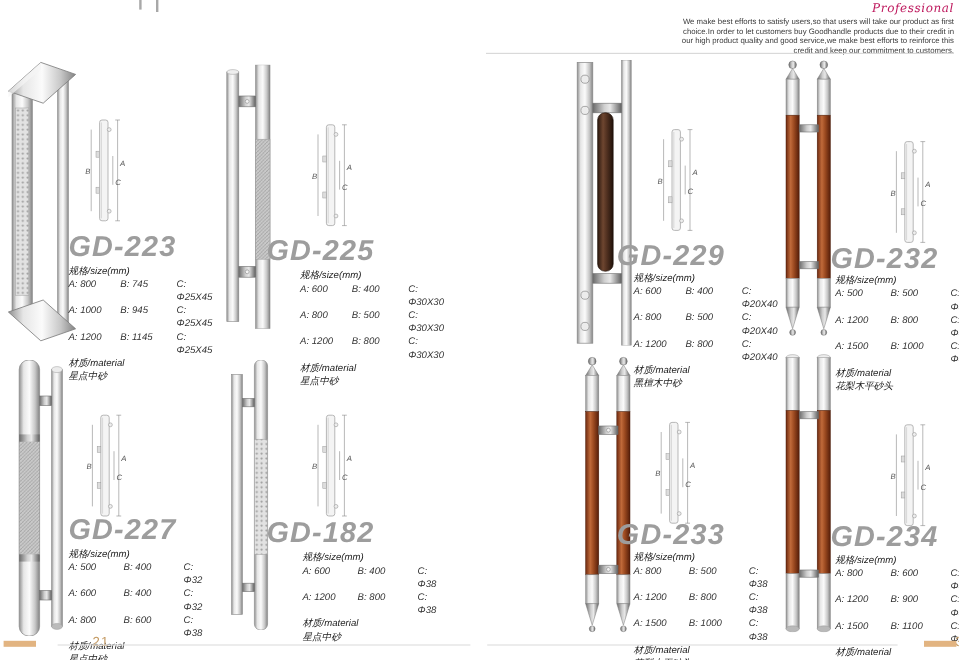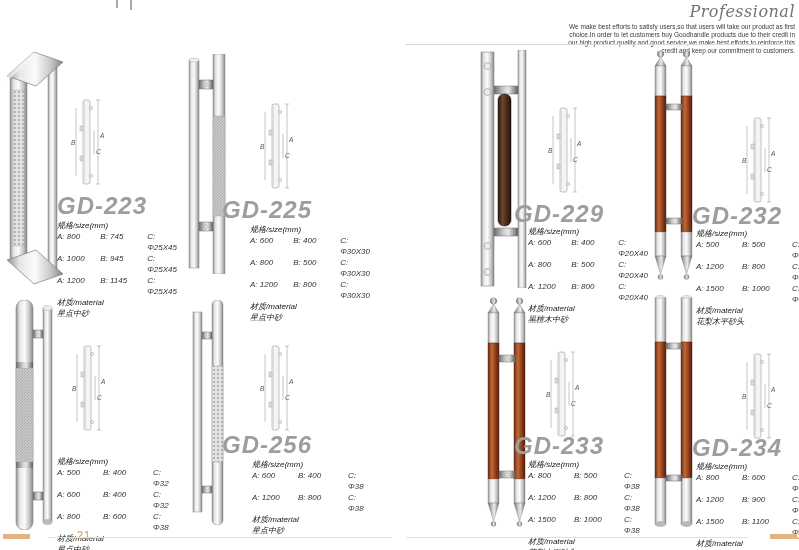--- a/index.html
+++ b/index.html
@@ -3,21 +3,21 @@
 <meta charset="utf-8">
 <style>
   html,body{margin:0;padding:0;}
   body{
     width:799px;height:550px;background:#ffffff;position:relative;overflow:hidden;
     font-family:"Liberation Sans",sans-serif;
   }
   .page{position:absolute;inset:0;}
   
   .header{position:absolute;top:2px;right:4px;width:260px;text-align:right;}
-  .brand{font-family:"DejaVu Serif",serif;font-style:italic;font-size:16px;color:#737373;letter-spacing:0.5px;}
+  .brand{font-family:"DejaVu Serif",serif;font-style:italic;font-size:10px;color:#be185d;letter-spacing:0.5px;}
   .tagline{margin-top:2px;margin-left:28px;font-size:6.5px;line-height:8px;color:#3a3a3a;text-align:right;}
   .header-rule{position:absolute;top:44px;left:405px;right:4px;border-top:1px solid #d9d9d9;height:0;}
   .tick{position:absolute;top:0;width:2px;background:#a8a8a8;}
   
   .cell{position:absolute;font-style:italic;}
   .art{position:absolute;}
   .mini-slot{position:absolute;width:34px;height:92px;}
   .ptitle{
     position:absolute;font-size:24px;font-weight:bold;color:#9d9d9d;
     letter-spacing:1px;white-space:nowrap;
@@ -329,20 +329,21 @@
     <line x1="27" y1="4" x2="27" y2="88" stroke="#888888" stroke-width="0.5"></line>
     <line x1="25" y1="4" x2="29" y2="4" stroke="#888888" stroke-width="0.5"></line>
     <line x1="25" y1="88" x2="29" y2="88" stroke="#888888" stroke-width="0.5"></line>
     <line x1="23" y1="34" x2="23" y2="58" stroke="#888888" stroke-width="0.5"></line>
     <line x1="5" y1="12" x2="5" y2="80" stroke="#888888" stroke-width="0.5"></line>
     <text x="0" y="49" font-size="6.5" fill="#555555">B</text>
     <text x="29" y="42" font-size="6.5" fill="#555555">A</text>
     <text x="25" y="58" font-size="6.5" fill="#555555">C</text>
   </svg>
 </div>
+    <div class="ptitle" style="left:49px;top:130px">GD-227</div>
     <div class="specs" style="left:49px;top:158px">
   <div class="spec-head">规格/size(mm)</div>
   <div class="spec-row">
     <span class="col-a">A: 500</span>
     <span class="col-b">B: 400</span>
     <span class="col-c">C: Φ32</span>
   </div>
   <div class="spec-row">
     <span class="col-a">A: 600</span>
     <span class="col-b">B: 400</span>
@@ -377,21 +378,21 @@
     <line x1="27" y1="4" x2="27" y2="88" stroke="#888888" stroke-width="0.5"></line>
     <line x1="25" y1="4" x2="29" y2="4" stroke="#888888" stroke-width="0.5"></line>
     <line x1="25" y1="88" x2="29" y2="88" stroke="#888888" stroke-width="0.5"></line>
     <line x1="23" y1="34" x2="23" y2="58" stroke="#888888" stroke-width="0.5"></line>
     <line x1="5" y1="12" x2="5" y2="80" stroke="#888888" stroke-width="0.5"></line>
     <text x="0" y="49" font-size="6.5" fill="#555555">B</text>
     <text x="29" y="42" font-size="6.5" fill="#555555">A</text>
     <text x="25" y="58" font-size="6.5" fill="#555555">C</text>
   </svg>
 </div>
-    <div class="ptitle" style="left:32px;top:133px">GD-256</div>
+    <div class="ptitle" style="left:32px;top:133px">GD-182</div>
     <div class="specs" style="left:62px;top:161px">
   <div class="spec-head">规格/size(mm)</div>
   <div class="spec-row">
     <span class="col-a">A: 600</span>
     <span class="col-b">B: 400</span>
     <span class="col-c">C: Φ38</span>
   </div>
   <div class="spec-row">
     <span class="col-a">A: 1200</span>
     <span class="col-b">B: 800</span>

